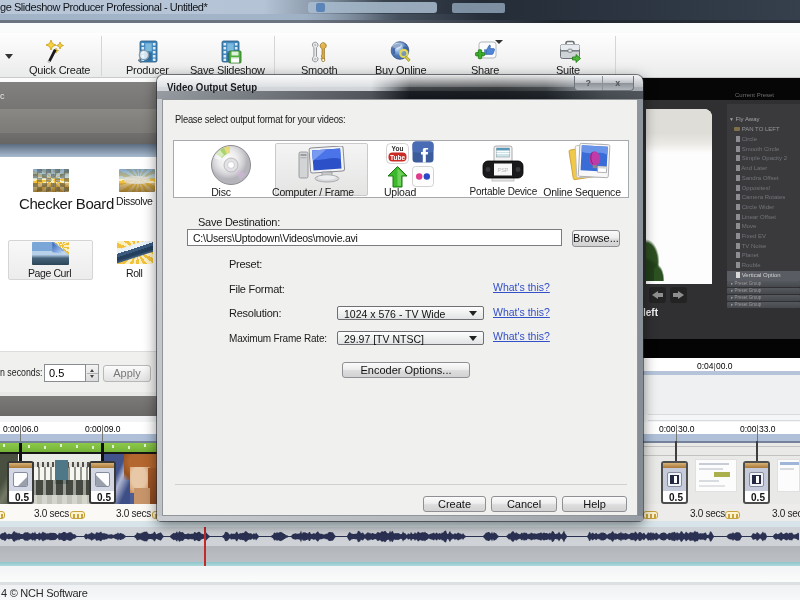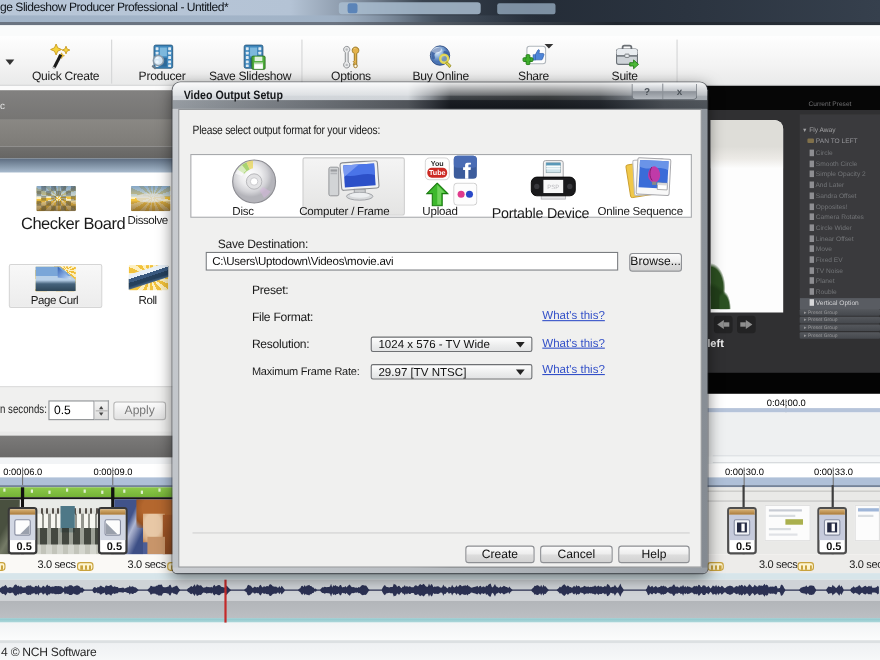--- a/index.html
+++ b/index.html
@@ -73,21 +73,21 @@
     </svg></div>
 <div class="ab lbl" style="left:190px;top:64px">Save Slideshow</div>
 <div class="ab" id="ic-opt" style="left:309px;top:40px;width:24px;height:24px"><svg width="24" height="24" viewBox="0 0 24 24">
       <path d="M6.2 2.2 C4.6 2.2 3.4 3.4 3.4 5 C3.4 6.1 4 7 4.9 7.6 L4.9 16.4 C4 17 3.4 17.9 3.4 19 C3.4 20.6 4.6 21.8 6.2 21.8 C7.8 21.8 9 20.6 9 19 C9 17.9 8.4 17 7.5 16.4 L7.5 7.6 C8.4 7 9 6.1 9 5 C9 3.4 7.8 2.2 6.2 2.2 Z" fill="#e8e9ea" stroke="#8a8d90" stroke-width="0.9"></path>
       <circle cx="6.2" cy="5" r="1.1" fill="#b8bbbe"></circle>
       <circle cx="6.2" cy="19" r="1.1" fill="#b8bbbe"></circle>
       <path d="M14.2 2.8 C12.5 2.8 11.2 4.1 11.2 5.8 C11.2 7.1 12 8.2 13.1 8.6 L13.1 15 L12.2 15.9 L13.1 17.2 L12.2 18.4 L13.4 20.2 L14.2 21.2 L15.3 19.8 L15.3 8.6 C16.4 8.2 17.2 7.1 17.2 5.8 C17.2 4.1 15.9 2.8 14.2 2.8 Z" fill="#e4b34c" stroke="#9a7622" stroke-width="0.9"></path>
       <path d="M12.2 4.2 C12.8 3.6 13.8 3.4 14.6 3.7 C14 4.4 13 4.6 12.2 4.2 Z" fill="#f6dfa8"></path>
       <circle cx="14.2" cy="20" r="1.6" fill="#fdf8ea" stroke="#9a7622" stroke-width="0.8"></circle>
     </svg></div>
-<div class="ab lbl" style="left:301px;top:64px">Options</div>
+<div class="ab lbl" style="left:301px;top:64px">Smooth</div>
 <div class="ab" id="ic-buy" style="left:389px;top:40px;width:24px;height:24px"><svg width="24" height="24" viewBox="0 0 24 24">
       <defs>
         <radialGradient id="glb" cx="35%" cy="30%">
           <stop offset="0%" stop-color="#e8f2fc"></stop>
           <stop offset="45%" stop-color="#9ec0e4"></stop>
           <stop offset="100%" stop-color="#4a74b4"></stop>
         </radialGradient>
       </defs>
       <circle cx="11" cy="10.5" r="8.8" fill="url(#glb)" stroke="#2c4a80" stroke-width="0.8"></circle>
       <path d="M4 6 C6 4 9 3 11.5 3.6 C12.5 5.4 11 7.2 8.8 7.4 C6.4 7.6 5.4 9.4 6.2 11.4 C6.9 13.2 5.6 14.6 4.2 14 C2.7 11.5 2.8 8.2 4 6 Z" fill="#3a5ea0" opacity="0.85"></path>
@@ -414,21 +414,21 @@
             <rect x="17.5" y="3" width="13" height="2.2" fill="#5a98b8"></rect>
             <rect x="17.5" y="6" width="13" height="0.9" fill="#ffffff"></rect>
             <rect x="17.5" y="8" width="13" height="0.9" fill="#ffffff"></rect>
             <rect x="13" y="30" width="22" height="6" fill="#e8e8ea" stroke="#b0b0b4" stroke-width="0.7"></rect>
             <rect x="4" y="16" width="40" height="17" rx="5" fill="#1a1a1c" stroke="#000" stroke-width="0.8"></rect>
             <rect x="15" y="18.5" width="18" height="12" fill="#f8f8f8"></rect>
             <text x="24" y="26.5" font-family="Liberation Sans" font-size="5.5" fill="#b8b8bc" text-anchor="middle">PSP</text>
             <circle cx="9" cy="24.5" r="2.4" fill="#38383c"></circle>
             <circle cx="39" cy="24.5" r="2.4" fill="#38383c"></circle>
           </svg></div>
-    <div class="ab" style="left:273px;top:45px;width:90px;text-align:left;font-size:13px;color:#1a1a1a;letter-spacing:-0.2px">Portable Device</div>
+    <div class="ab" style="left:273px;top:45px;width:90px;text-align:right;font-size:10px;color:#1a1a1a;letter-spacing:-0.2px">Portable Device</div>
     <div class="ab" id="ic-seq" style="left:394px;top:1px;width:44px;height:41px"><svg width="44" height="41" viewBox="0 0 44 41">
             <rect x="3" y="6" width="26" height="30" rx="1.5" transform="rotate(-9 16 21)" fill="#f0c84a" stroke="#c89a28" stroke-width="0.8"></rect>
             <rect x="8" y="3" width="28" height="32" rx="1.5" transform="rotate(-3 22 19)" fill="#fbfbfb" stroke="#b8b8bc" stroke-width="0.9"></rect>
             <g transform="rotate(3 26 20)">
               <rect x="11" y="2" width="30" height="33" rx="1.5" fill="#f8f8f8" stroke="#a8a8ac" stroke-width="0.9"></rect>
               <rect x="13" y="4" width="26" height="25" fill="#3a6cd8"></rect>
               <path d="M13 4 L39 4 L39 12 C30 8 20 14 13 10 Z" fill="#6a94e8"></path>
               <path d="M24 10 C20 14 20 20 24 23 C28 26 32 22 32 17 C32 13 28 7 24 10 Z" fill="#c03aa8"></path>
               <path d="M24 10 C22 13 22 19 25 22" fill="none" stroke="#7a1a68" stroke-width="0.8"></path>
               <rect x="25" y="23" width="4" height="3" fill="#888"></rect>
@@ -444,20 +444,21 @@
 
   <div class="ab lbl" style="left:66px;top:158px">Preset:</div>
   <div class="ab lbl" style="left:66px;top:183px">File Format:</div>
   <a class="ab wt" style="left:330px;top:181px">What's this?</a>
   <div class="ab lbl" style="left:66px;top:207px">Resolution:</div>
   <div class="combo ab" style="left:174px;top:206px"><span>1024 x 576 - TV Wide</span><i></i></div>
   <a class="ab wt" style="left:330px;top:206px">What's this?</a>
   <div class="ab" style="left:66px;top:233px;font-size:10px;color:#1a1a1a;white-space:nowrap;letter-spacing:-0.2px">Maximum Frame Rate:</div>
   <div class="combo ab" style="left:174px;top:231px"><span>29.97 [TV NTSC]</span><i></i></div>
   <a class="ab wt" style="left:330px;top:230px">What's this?</a>
+  <div class="btn ab" style="left:179px;top:262px;width:128px;height:16px">Encoder Options...</div>
   <div class="ab" style="left:12px;top:384px;width:452px;height:1px;background:#cfcfcf"></div>
   <div class="btn ab" style="left:260px;top:396px;width:63px;height:16px">Create</div>
   <div class="btn ab" style="left:328px;top:396px;width:66px;height:16px">Cancel</div>
   <div class="btn ab" style="left:399px;top:396px;width:65px;height:16px">Help</div>
  </div>
 </div>
 
 <style>
 .btn{background:linear-gradient(#fbfbfb,#eeeeee 45%,#dddddd 55%,#d2d2d2);border:1px solid #8e9094;border-radius:3px;font-size:11px;color:#111;text-align:center;padding-top:1px}
 .combo{width:147px;height:14px;background:linear-gradient(#fefefe,#eceded 60%,#e2e3e4);border:1px solid #6e7073;border-radius:2px;font-size:10.5px;color:#111;padding:0 0 0 6px;white-space:nowrap}

